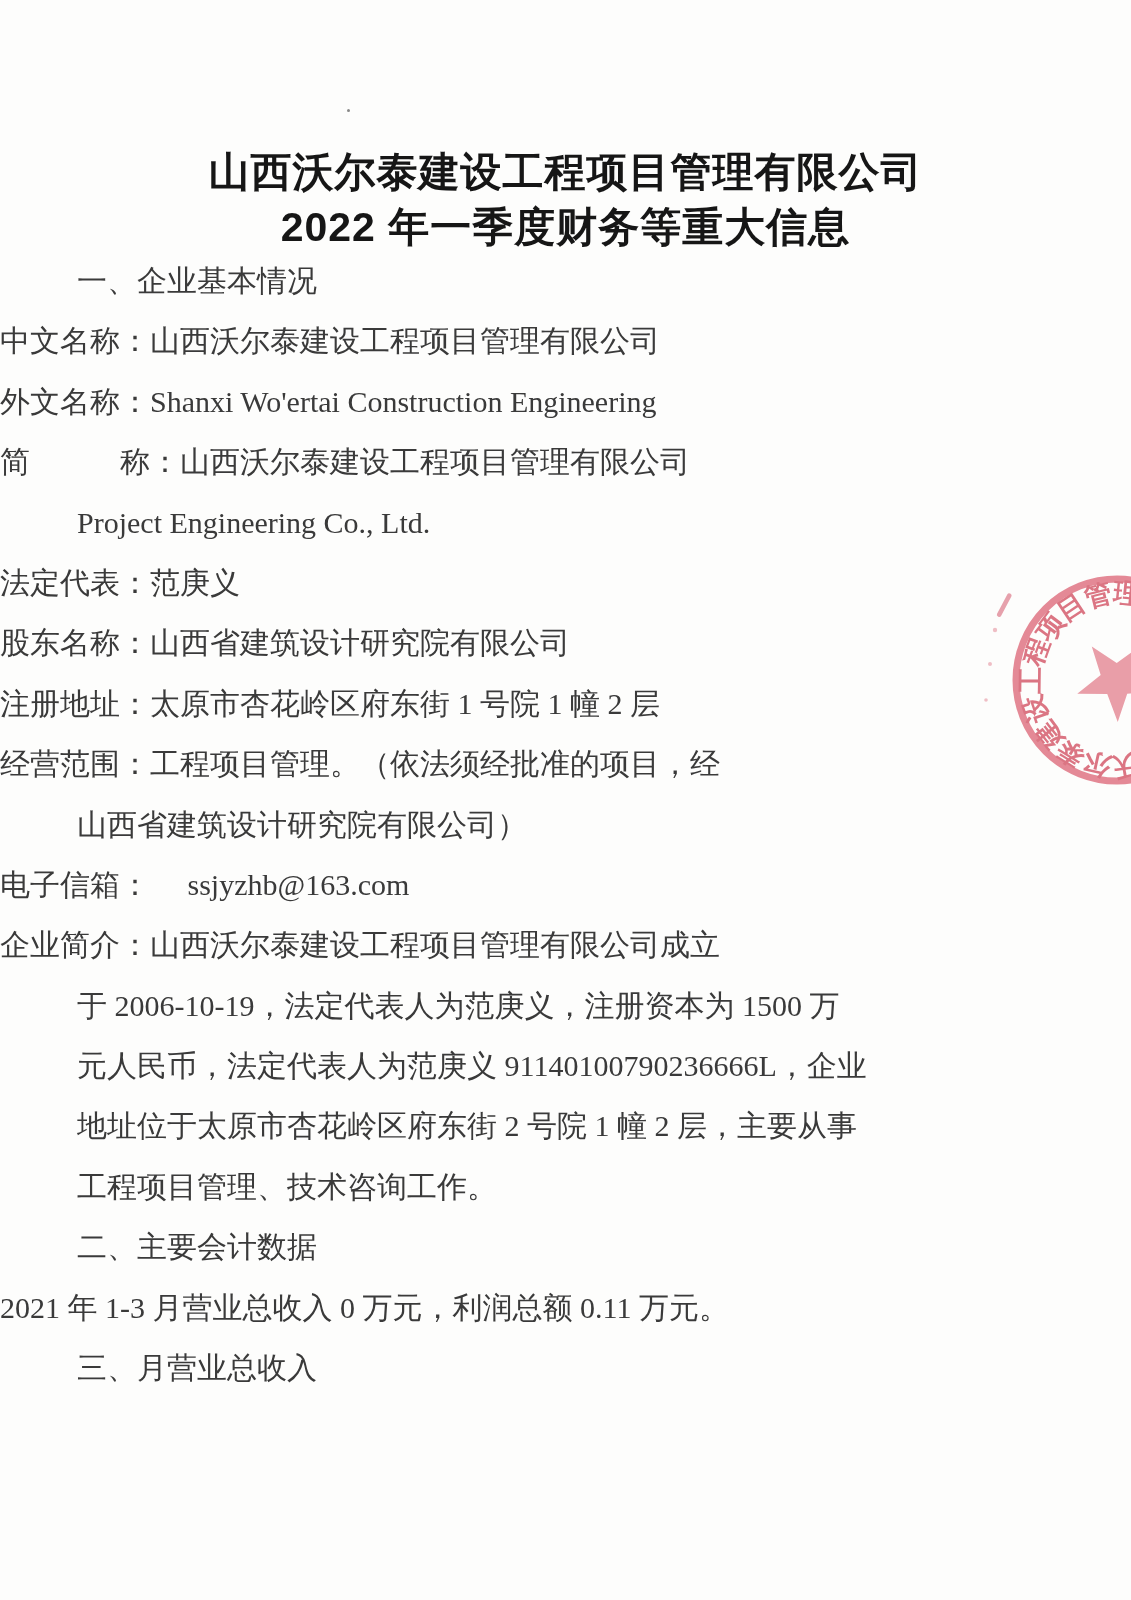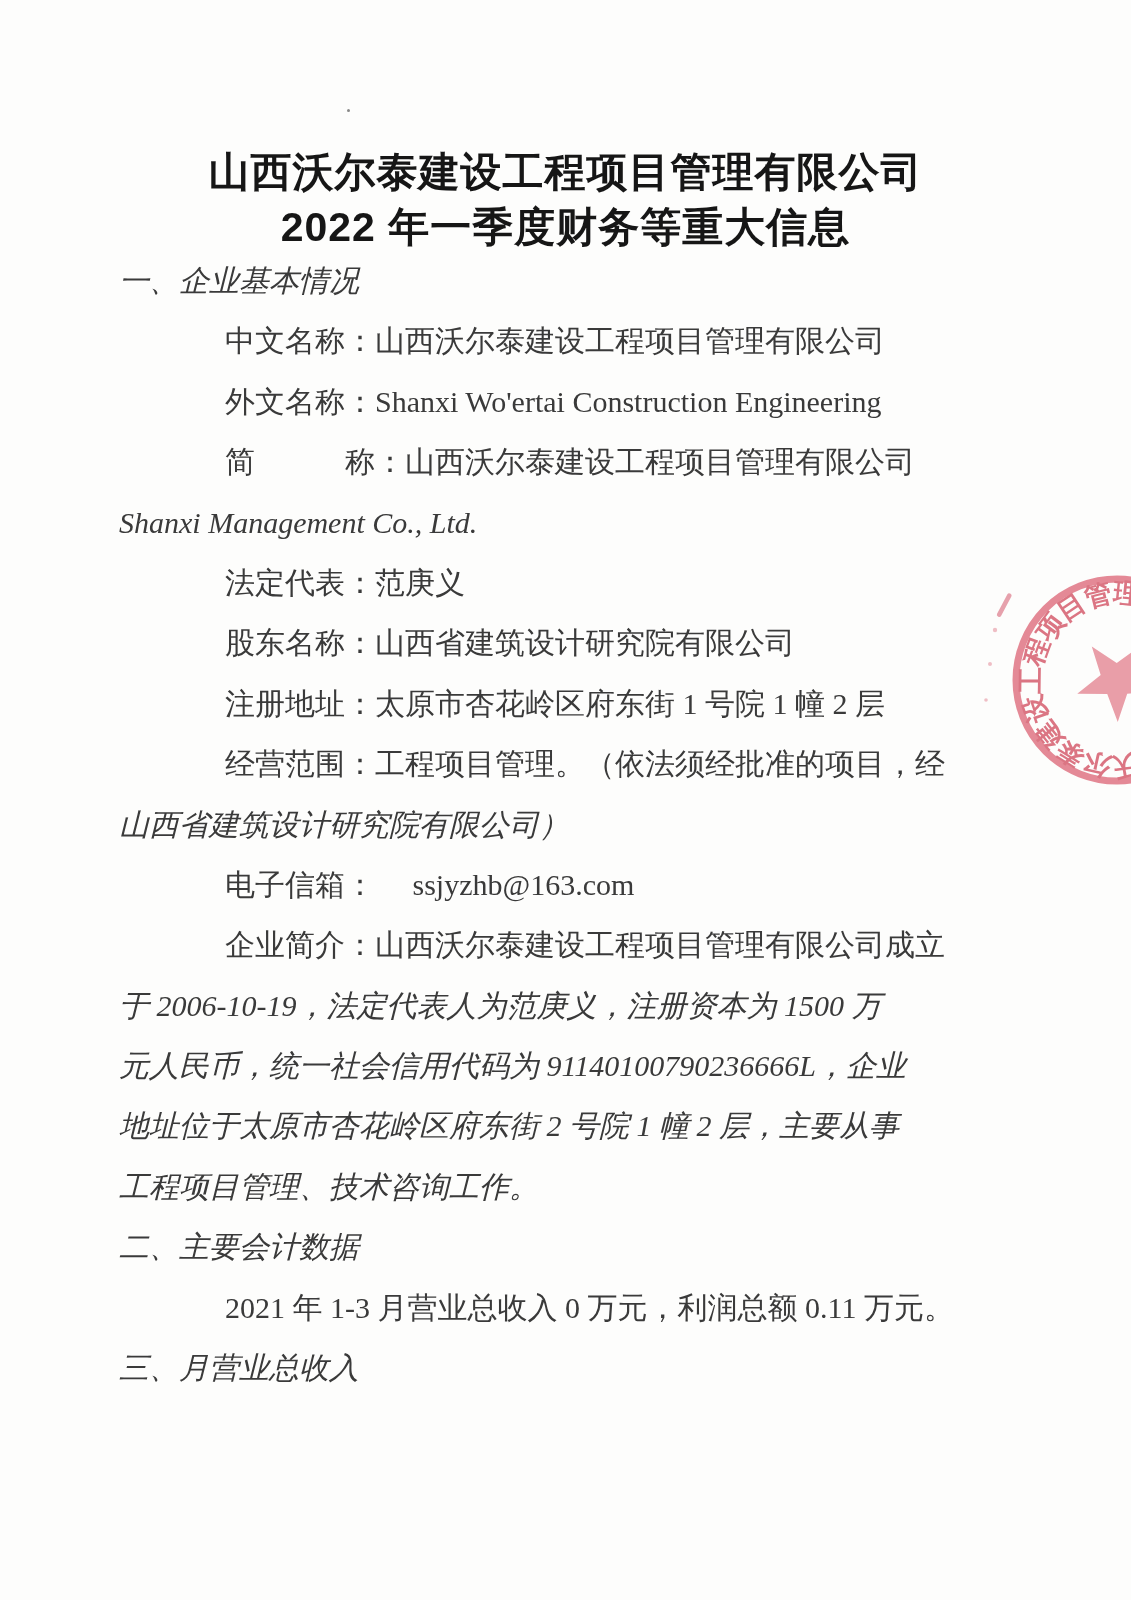--- a/index.html
+++ b/index.html
@@ -35,22 +35,22 @@
   
   .content {
     position: absolute; top: 251px; left: 0; width: 100%;
   }
   .line {
     height: 60.4px; line-height: 60.4px;
     font-size: 30px;
     white-space: pre;
     color: #3a3a3a;
   }
-  .line.margin { padding-left: 119px; font-style: italic; }
-  .line.para   { padding-left: 225px; }
+  .line.margin { padding-left: 77px; }
+  .line.para   { }
 
   
   .stamp {
     position: absolute; inset: 0;
     width: 1131px; height: 1600px;
     pointer-events: none;
   }
   .stamp-g { filter: blur(0.4px); opacity: 0.92; }
   .ring   { fill: none; stroke: #e2808e; stroke-width: 7; }
   .ring-text {
@@ -72,30 +72,30 @@
   <div class="titles">
     <div>山西沃尔泰建设工程项目管理有限公司</div>
     <div>2022 年一季度财务等重大信息</div>
   </div>
 
   <div class="content">
       <div class="line margin">一、企业基本情况</div>
       <div class="line para">中文名称：山西沃尔泰建设工程项目管理有限公司</div>
       <div class="line para">外文名称：Shanxi Wo'ertai Construction Engineering</div>
       <div class="line para">简　　　称：山西沃尔泰建设工程项目管理有限公司</div>
-      <div class="line margin">Shanxi Management Co., Ltd.</div>
+      <div class="line margin">Project Engineering Co., Ltd.</div>
       <div class="line para">法定代表：范庚义</div>
       <div class="line para">股东名称：山西省建筑设计研究院有限公司</div>
       <div class="line para">注册地址：太原市杏花岭区府东街 1 号院 1 幢 2 层</div>
       <div class="line para">经营范围：工程项目管理。（依法须经批准的项目，经</div>
       <div class="line margin">山西省建筑设计研究院有限公司）</div>
       <div class="line para">电子信箱：　 ssjyzhb@163.com</div>
       <div class="line para">企业简介：山西沃尔泰建设工程项目管理有限公司成立</div>
       <div class="line margin">于 2006-10-19，法定代表人为范庚义，注册资本为 1500 万</div>
-      <div class="line margin">元人民币，统一社会信用代码为 91140100790236666L，企业</div>
+      <div class="line margin">元人民币，法定代表人为范庚义 91140100790236666L，企业</div>
       <div class="line margin">地址位于太原市杏花岭区府东街 2 号院 1 幢 2 层，主要从事</div>
       <div class="line margin">工程项目管理、技术咨询工作。</div>
       <div class="line margin">二、主要会计数据</div>
       <div class="line para">2021 年 1-3 月营业总收入 0 万元，利润总额 0.11 万元。</div>
       <div class="line margin">三、月营业总收入</div>
     </div>
 
   <svg class="stamp" viewBox="0 0 1131 1600">
     <g class="stamp-g">
 

